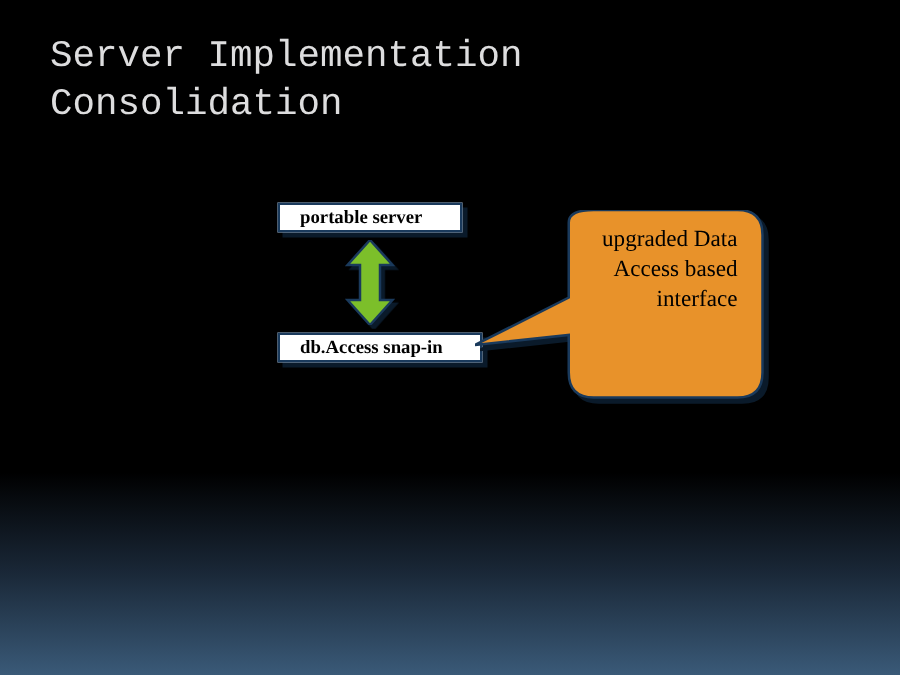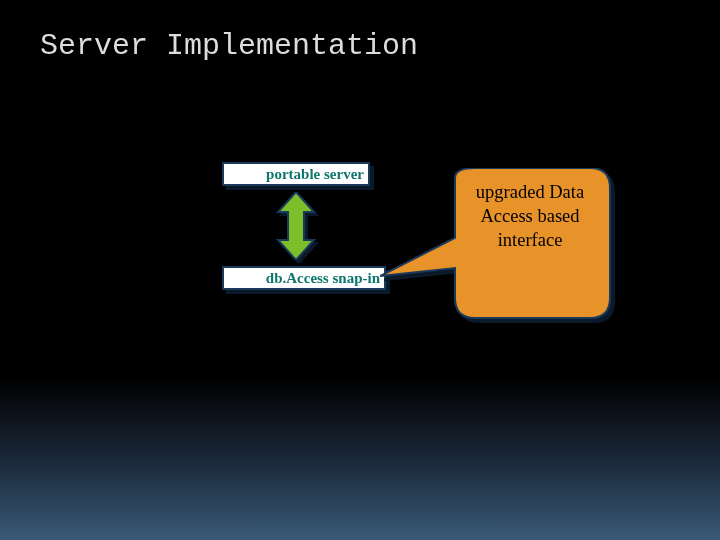--- a/index.html
+++ b/index.html
@@ -20,26 +20,26 @@
     font-weight: normal;
   }
   .box {
     position: absolute;
     background: #ffffff;
     border: 2px solid #1a3a5c;
     box-shadow: 4px 4px 0 #0a1a2a;
     font-family: "Times New Roman", serif;
     font-size: 15px;
     font-weight: bold;
-    color: #0f766e;
+    color: #000000;
     text-align: center;
     display: flex;
     align-items: center;
-    justify-content: flex-end;
-    padding: 2px 4px;
+    justify-content: flex-start;
+    padding: 2px 16px;
   }
   .box-top {
     top: 162px;
     left: 222px;
     width: 148px;
     height: 24px;
   }
   .box-bottom {
     top: 266px;
     left: 222px;
@@ -63,29 +63,30 @@
     filter: drop-shadow(4px 4px 0 #0a1a2a);
   }
   .callout-text {
     position: absolute;
     top: 180px;
     left: 470px;
     width: 120px;
     font-family: "Times New Roman", serif;
     font-size: 18.5px;
     color: #000;
-    text-align: center;
+    text-align: right;
     line-height: 1.3;
   }
 </style>
 </head>
 <body>
 
 <div class="title">
   <span>Server Implementation</span><br>
+  <span>Consolidation</span>
 </div>
 
 <div class="box box-top">
   <span>portable server</span>
 </div>
 
 <div class="arrow-wrap">
   <svg width="40" height="68" viewBox="0 0 40 68">
     <polygon points="20,0 38,20 28,20 28,48 38,48 20,68 2,48 12,48 12,20 2,20" fill="#7cbf2a" stroke="#1a3a5c" stroke-width="2"></polygon>
   </svg>

